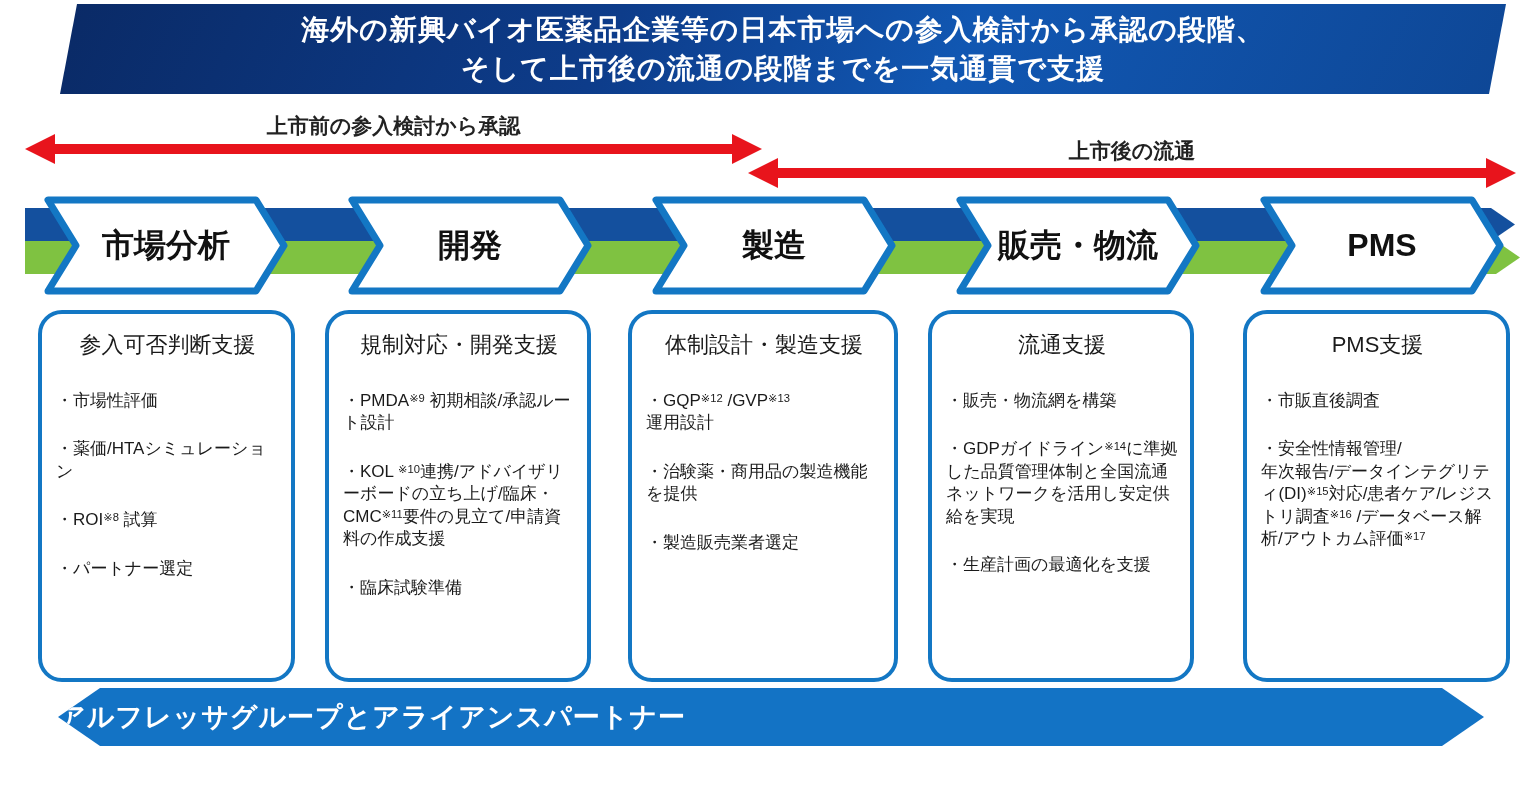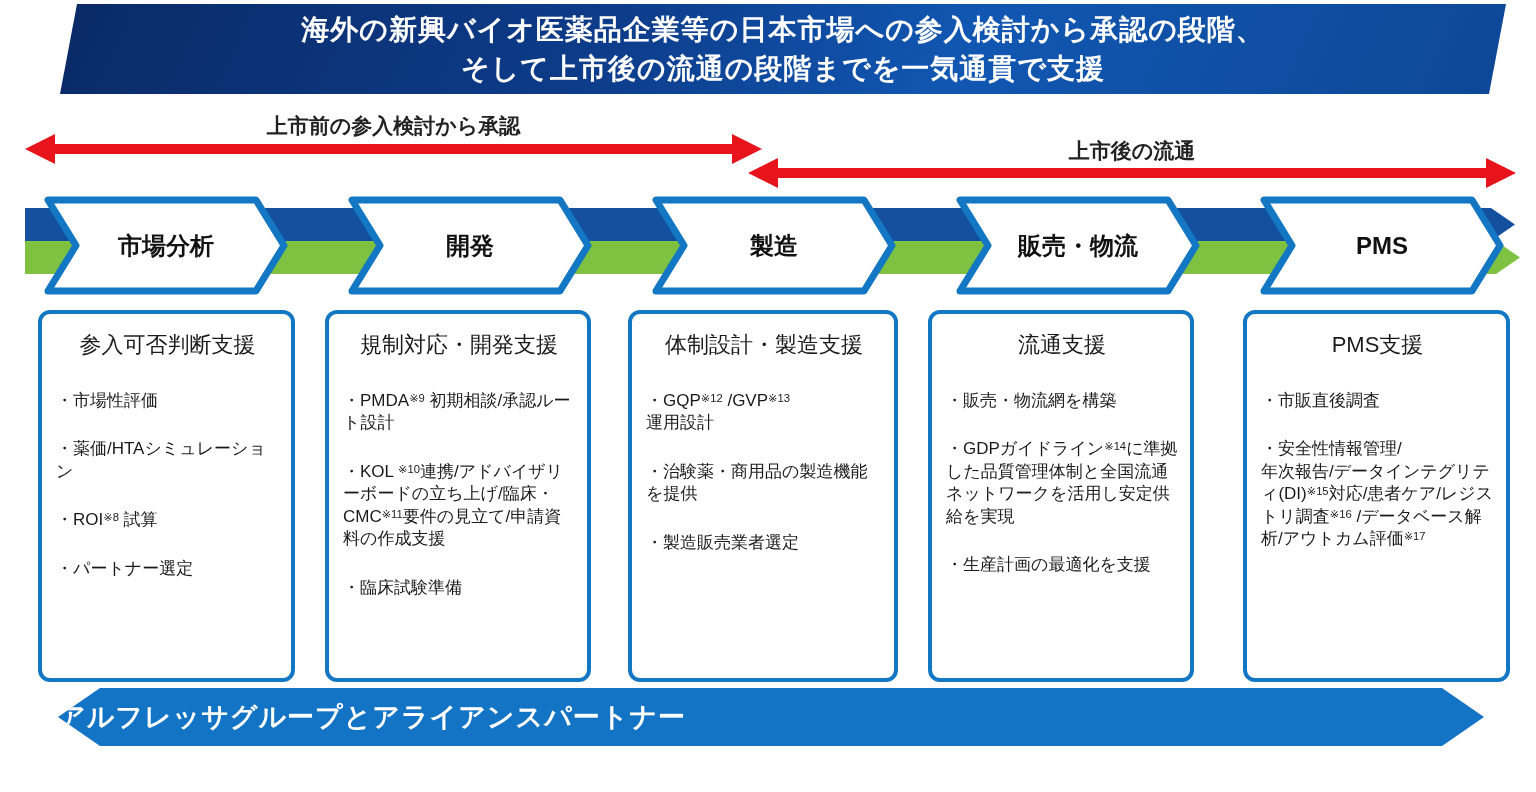--- a/index.html
+++ b/index.html
@@ -44,28 +44,28 @@
   
   .stripe { left:25px; height:33px;
     clip-path:polygon(0 0, calc(100% - 24px) 0, 100% 50%, calc(100% - 24px) 100%, 0 100%); }
   .stripe-blue  { top:208px; width:1490px; background:#14509e; }
   .stripe-green { top:241px; width:1495px; background:#7fc241; }
 
   .chevron { top:196px; width:244px; height:99px; }
   .chevron svg { position:absolute; left:0; top:0; }
   .chevron .step-label {
     position:absolute; inset:0; display:flex; align-items:center; justify-content:center;
-    font-size:24px; font-weight:bold; color:#111; white-space:nowrap;
+    font-size:32px; font-weight:bold; color:#111; white-space:nowrap;
   }
   .chev1{left:44px;} .chev2{left:348px;} .chev3{left:652px;} .chev4{left:956px;} .chev5{left:1260px;}
 
   
   .support-box {
     top:310px; height:372px; background:#fff;
-    border:4px solid #1377c4; border-radius:12px;
+    border:4px solid #1377c4; border-radius:24px;
     padding:16px 12px 10px 14px;
   }
   .box1{left:38px;  width:257px;}
   .box2{left:325px; width:266px;}
   .box3{left:628px; width:270px;}
   .box4{left:928px; width:266px;}
   .box5{left:1243px;width:267px;}
   .support-box .box-title {
     text-align:center; font-size:22px; font-weight:500; margin-bottom:30px; white-space:nowrap;
   }

